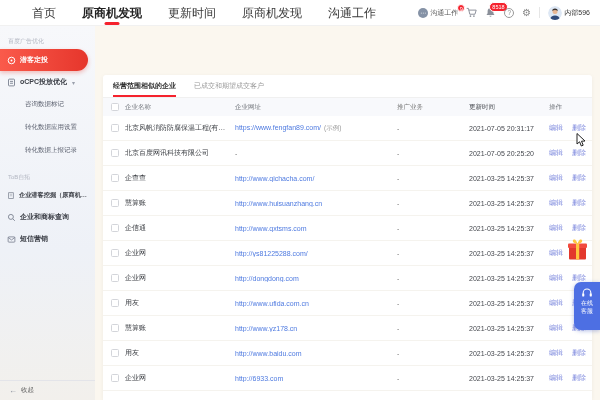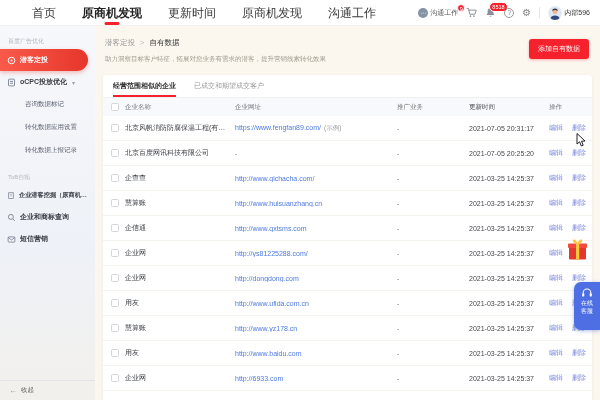--- a/index.html
+++ b/index.html
@@ -191,29 +191,20 @@
     <span class="lbl">短信营销</span>
   </div>
 
   <div class="side-collapse">
     <span class="arrow-left">←</span>
     <span>收起</span>
   </div>
 </div>
 
 <div class="main">
-  <div class="page-head">
-    <div class="breadcrumb">
-      <span class="parent">潜客定投</span>
-      <span class="sep">&gt;</span>
-      <span class="current">自有数据</span>
-    </div>
-    <div class="desc">助力洞察目标客户特征，拓展对您业务有需求的潜客，提升营销线索转化效果</div>
-    <button class="add-btn">添加自有数据</button>
-  </div>
 
   <div class="card">
     <div class="tabs">
       <span class="tab active">经营范围相似的企业</span>
       <span class="tab">已成交和期望成交客户</span>
     </div>
 
     <div class="thead">
       <span class="cell c-check"><span class="checkbox"></span></span>
       <span class="cell c-name">企业名称</span>

